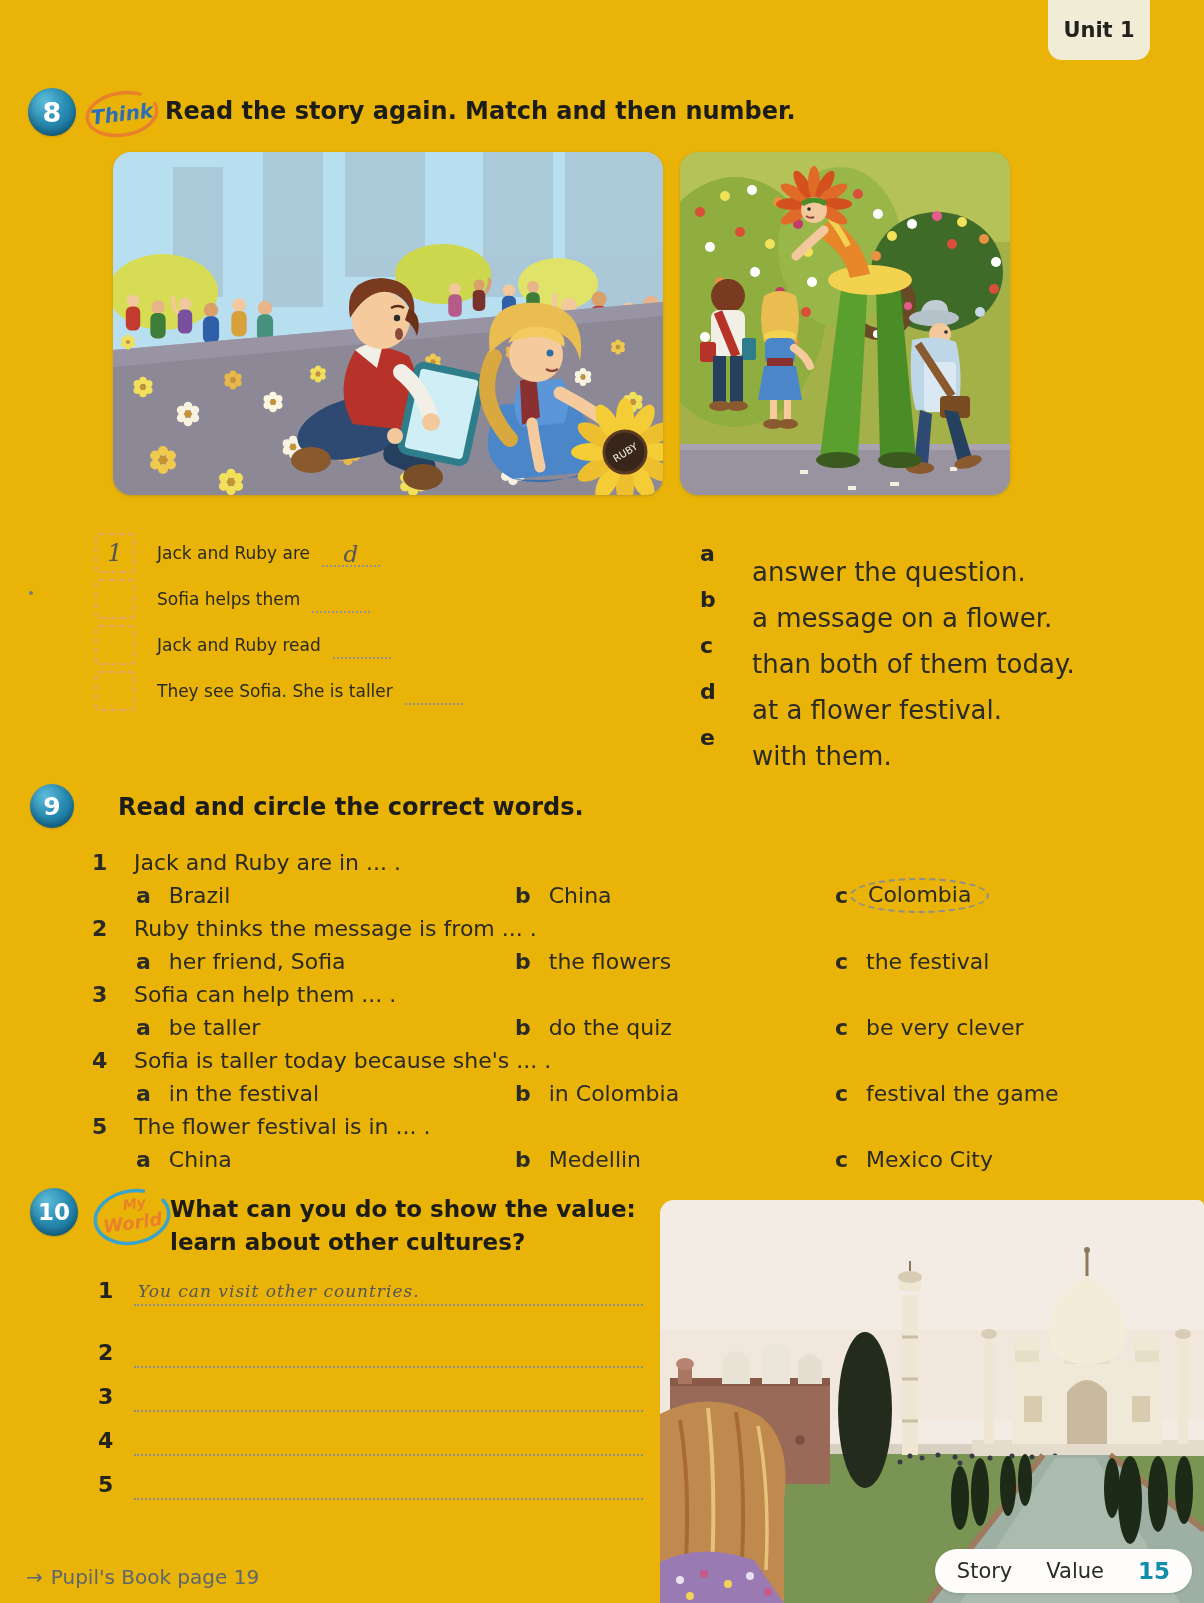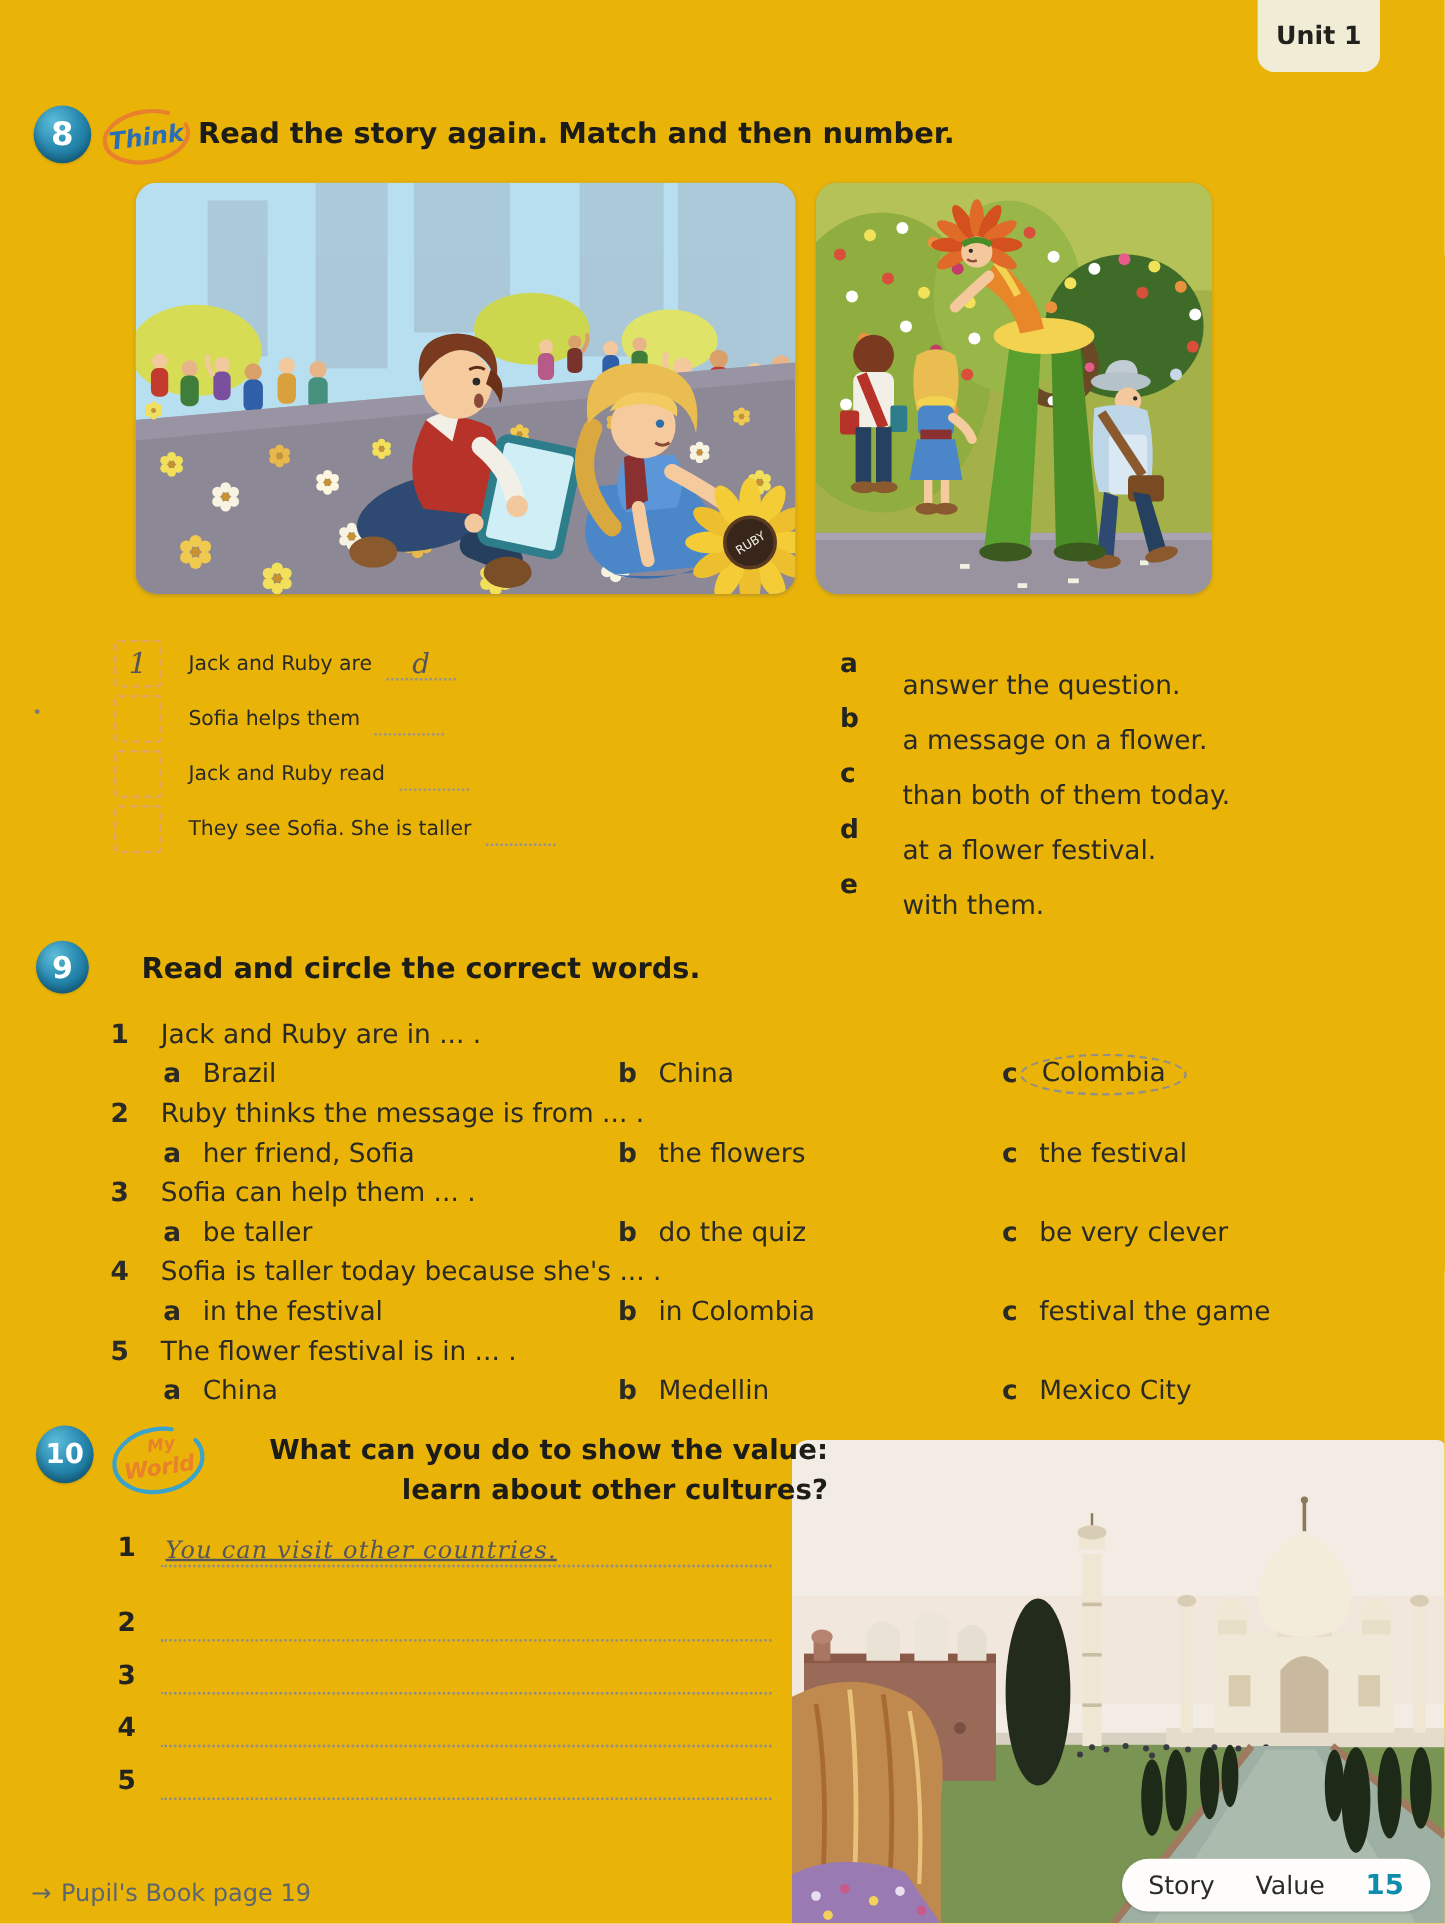--- a/index.html
+++ b/index.html
@@ -20,21 +20,21 @@
   #badge9{left:30px;top:784px;width:44px;height:44px;font-size:25px;}
   #badge10{left:30px;top:1188px;width:48px;height:48px;font-size:23px;}
 
   .badge-svg{position:absolute;}
   #think-badge{left:82px;top:86px;}
   #myworld-badge{left:90px;top:1182px;}
 
   .ex-title{position:absolute;font-weight:bold;color:#1c1c18;}
   #ex8-title{left:165px;top:97px;font-size:24px;}
   #ex9-title{left:95px;top:793px;font-size:24px;margin-left:23px;}
-  #ex10-title{left:170px;top:1193px;font-size:23px;line-height:33px;width:520px;z-index:3;text-align:right;}
+  #ex10-title{left:170px;top:1193px;font-size:23px;line-height:33px;width:520px;z-index:3;}
 
   
   .illus{position:absolute;top:152px;height:343px;border-radius:18px;overflow:hidden;
          box-shadow:0 1px 3px rgba(60,80,100,.25);}
   #illus1{left:113px;width:550px;}
   #illus2{left:680px;width:330px;}
   .illus svg{display:block;}
 
   
   .match-left{position:absolute;left:95px;top:530px;}
@@ -42,40 +42,40 @@
   .m-row{display:flex;align-items:center;height:46px;}
   .m-box{width:36px;height:36px;border:2px dashed #e2a765;border-radius:4px;
      margin-right:22px;display:flex;align-items:center;justify-content:center;flex:0 0 auto;}
   .m-text{font-size:17px;color:#2a2a26;white-space:nowrap;}
   .ans-line{margin-left:12px;width:58px;border-bottom:2px dotted #939393;height:26px;
      display:flex;align-items:flex-end;justify-content:center;}
   .handwrite{font-family:"DejaVu Serif", serif;font-style:italic;color:#55555d;}
   .m-box .handwrite{font-size:24px;}
   .ans-line .handwrite{font-size:23px;line-height:22px;}
   .m-letter{display:inline-block;width:52px;font-weight:bold;font-size:22px;color:#23231f;}
-  .match-right .m-text{font-size:22px;margin-top:37px;}
+  .match-right .m-text{font-size:26px;margin-top:37px;}
 
   
   .ex9-questions{position:absolute;left:92px;top:846px;width:1080px;}
   .q-stem{height:33px;display:flex;align-items:center;font-size:22px;color:#2a2a26;}
   .q-num{display:inline-block;width:42px;font-weight:bold;}
   .q-opts{height:33px;position:relative;font-size:22px;color:#2a2a26;}
   .opt{position:absolute;top:0;height:33px;display:flex;align-items:center;white-space:nowrap;}
   .opt-a{left:44px;} .opt-b{left:423px;} .opt-c{left:743px;}
   .opt-letter{font-weight:bold;margin-right:18px;}
   .circled{border:2px dashed #8f8f8b;border-radius:50%;padding:2px 16px 4px;margin-left:-16px;}
 
   
   .ex10-lines{position:absolute;left:98px;top:1262px;width:545px;z-index:3;}
   .w-row{height:44px;display:flex;align-items:flex-end;}
   .w-row.first{margin-bottom:18px;}
   .w-num{display:inline-block;width:36px;font-weight:bold;font-size:22px;line-height:30px;}
   .w-line{flex:1;border-bottom:2px dotted #8d8d8d;height:34px;display:flex;
      align-items:flex-end;padding:0 4px;}
-  .w-line .handwrite{font-size:20px;line-height:26px;letter-spacing:1px;text-decoration:underline;}
+  .w-line .handwrite{font-size:17px;line-height:26px;letter-spacing:1px;}
 
   
   .photo{position:absolute;left:660px;top:1200px;width:544px;height:403px;
      border-radius:14px 6px 0 0;overflow:hidden;z-index:2;}
   .footer-pill{position:absolute;right:12px;bottom:10px;height:44px;background:#fefdfb;
      border-radius:22px;display:flex;align-items:center;gap:34px;padding:0 22px;
      font-size:21px;color:#2a2a26;box-shadow:0 1px 3px rgba(0,0,0,.15);}
   .footer-pill .pg{font-weight:bold;font-size:23px;color:#0f8dab;}
 
   .footer-left{position:absolute;left:26px;top:1565px;font-size:20px;color:#5c666e;

